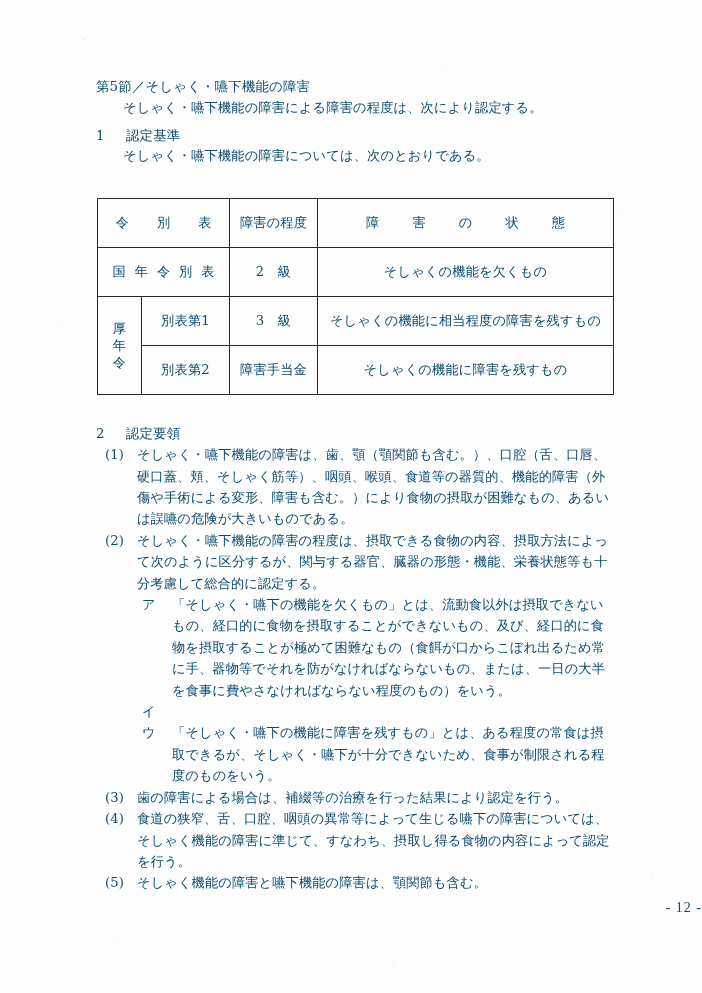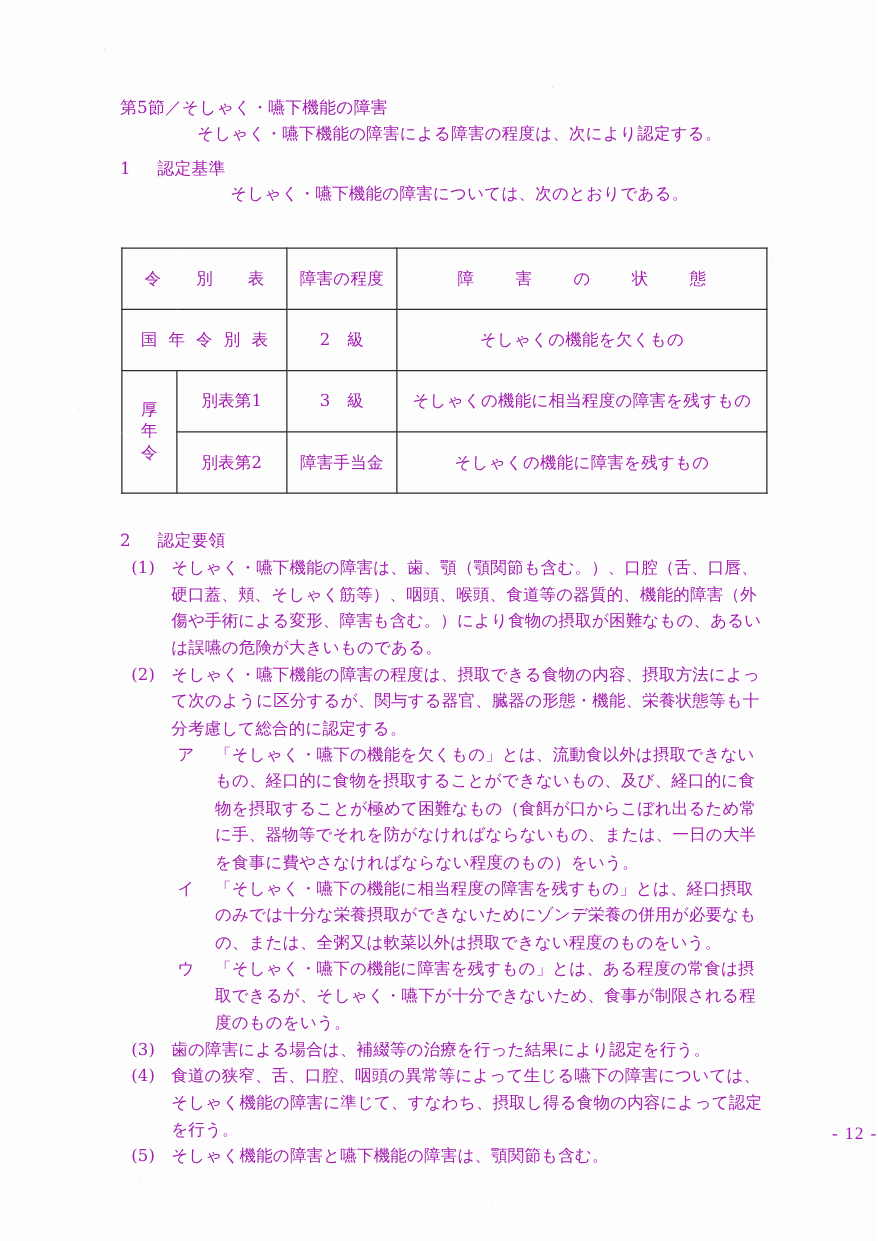--- a/index.html
+++ b/index.html
@@ -8,21 +8,21 @@
     padding: 0;
     background: #ffffff;
   }
   .page {
     position: relative;
     width: 702px;
     height: 993px;
     margin: 0 auto;
     background: #fdfdfd;
     font-family: "DejaVu Serif", "Liberation Serif", serif;
-    color: #a21caf;
+    color: #0c4a6e;
     overflow: hidden;
   }
   
   .scan-noise {
     position: absolute;
     inset: 0;
     pointer-events: none;
     opacity: .30;
     background-image:
       radial-gradient(circle at 12% 4%,  rgba(130,130,130,.55) 0 .7px, transparent 1.1px),
@@ -43,21 +43,20 @@
     top: 76px;
     width: 516px;
   }
 
   
   .line {
     font-size: 13.2px;
     line-height: 20.6px;
     letter-spacing: .2px;
     white-space: pre-wrap;
-    text-align: center;
   }
   .sec-title {
     font-size: 13.4px;
     line-height: 21px;
     margin-bottom: 1px;
     letter-spacing: .2px;
   }
   .lead { padding-left: 27px; }
 
   .num-head {
@@ -220,21 +219,20 @@
       <span class="body">そしゃく・嚥下機能の障害の程度は、摂取できる食物の内容、摂取方法によって次のように区分するが、関与する器官、臓器の形態・機能、栄養状態等も十分考慮して総合的に認定する。</span>
     </div>
 
     <div class="item kana">
       <span class="marker">ア</span>
       <span class="body">「そしゃく・嚥下の機能を欠くもの」とは、流動食以外は摂取できないもの、経口的に食物を摂取することができないもの、及び、経口的に食物を摂取することが極めて困難なもの（食餌が口からこぼれ出るため常に手、器物等でそれを防がなければならないもの、または、一日の大半を食事に費やさなければならない程度のもの）をいう。</span>
     </div>
 
     <div class="item kana">
       <span class="marker">イ</span>
-      <span class="body">「そしゃく・嚥下の機能に相当程度の障害を残すもの」とは、経口摂取のみでは十分な栄養摂取ができないためにゾンデ栄養の併用が必要なもの、または、全粥又は軟菜以外は摂取できない程度のものをいう。</span>
     </div>
 
     <div class="item kana">
       <span class="marker">ウ</span>
       <span class="body">「そしゃく・嚥下の機能に障害を残すもの」とは、ある程度の常食は摂取できるが、そしゃく・嚥下が十分できないため、食事が制限される程度のものをいう。</span>
     </div>
 
     <div class="item paren">
       <span class="marker">(3)</span>
       <span class="body">歯の障害による場合は、補綴等の治療を行った結果により認定を行う。</span>

